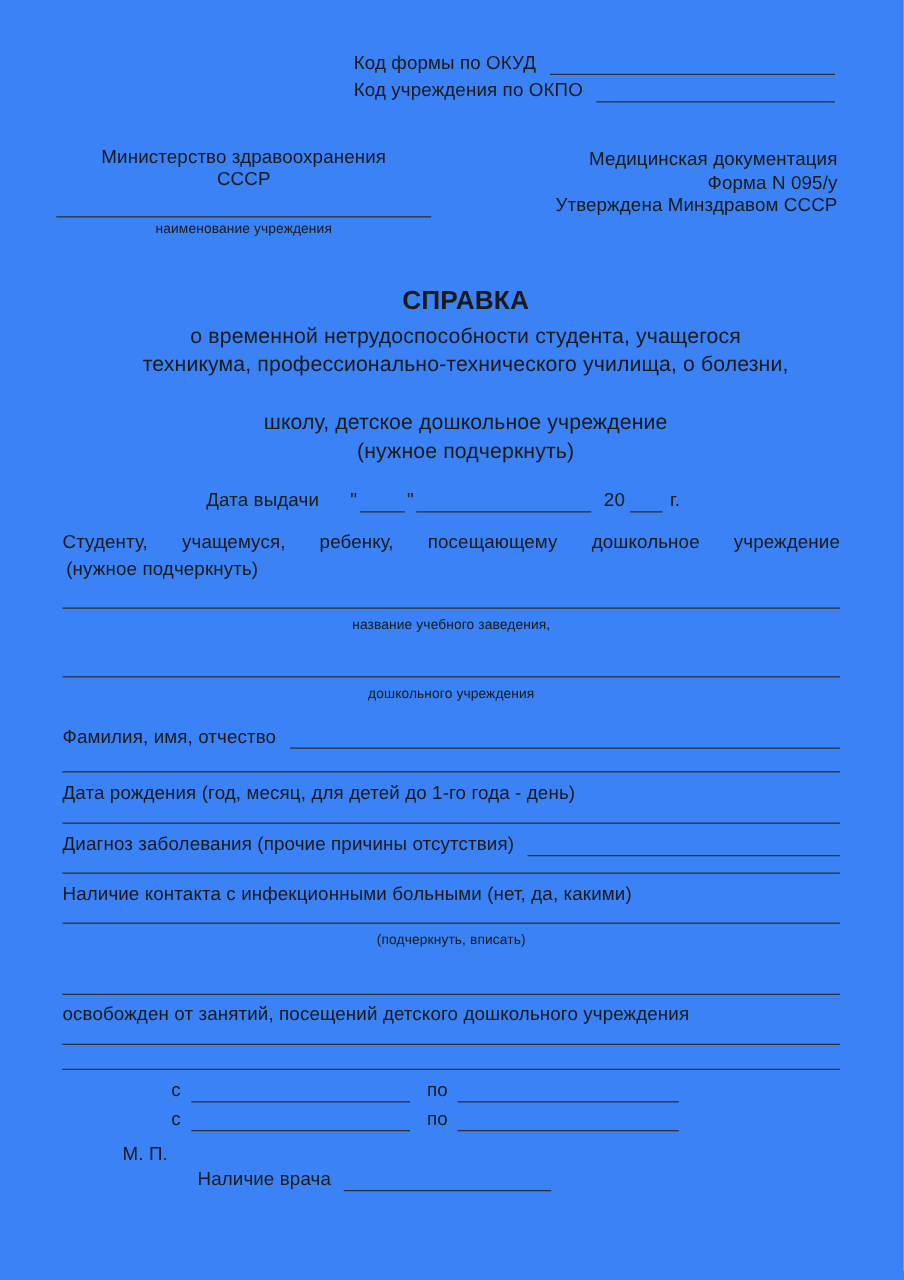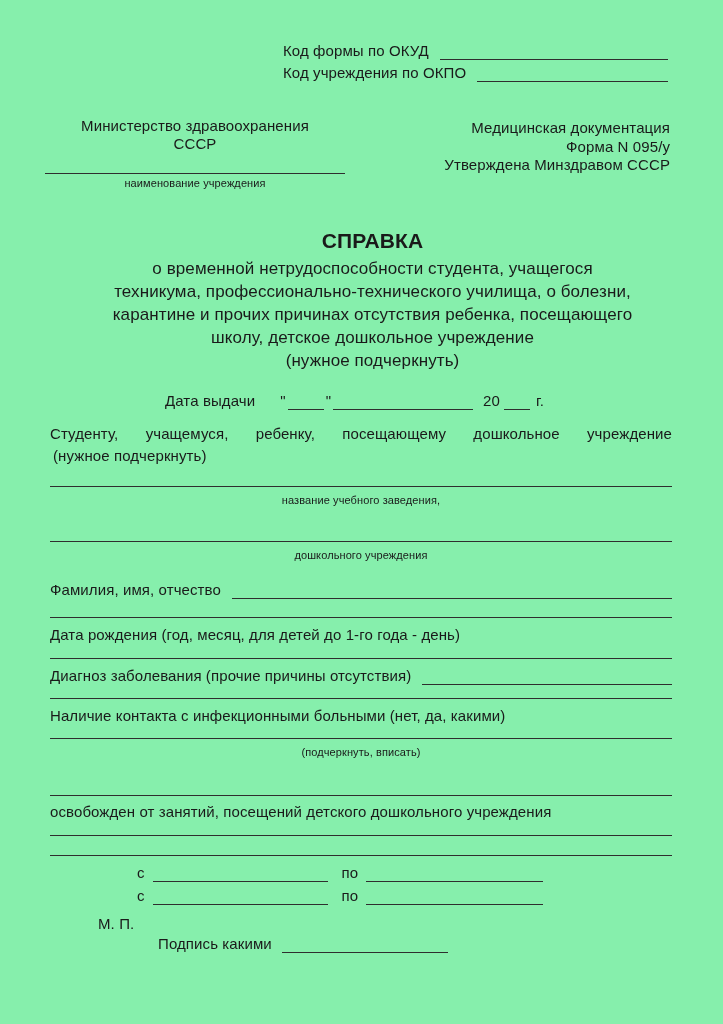--- a/index.html
+++ b/index.html
@@ -5,21 +5,21 @@
 <style>
   * { margin:0; padding:0; box-sizing:border-box; }
   html,body { background:#ffffff; }
   body {
     width:723px; height:1024px;
     font-family:"Liberation Sans", sans-serif;
     color:#1a1a1a;
     overflow:hidden;
   }
   .page {
-    position:relative; width:723px; height:1024px; background:#86efac;
+    position:relative; width:723px; height:1024px; background:#3b82f6;
     font-size:15px; line-height:19px; letter-spacing:.1px;
   }
   .abs { position:absolute; }
   .center { text-align:center; }
   .bold { font-weight:bold; }
 
   
   .rule {
     position:absolute; height:0;
     border-bottom:1.6px solid #2e2e2e;
@@ -117,21 +117,20 @@
 
   <div class="abs hdr-right">
     <div>Медицинская документация</div>
     <div>Форма N 095/у</div>
     <div>Утверждена Минздравом СССР</div>
   </div>
 
   <div class="abs doc-title center bold">СПРАВКА</div>
   <div class="abs doc-sub" style="top:257px;">о временной нетрудоспособности студента, учащегося</div>
   <div class="abs doc-sub" style="top:280px;">техникума, профессионально-технического училища, о болезни,</div>
-  <div class="abs doc-sub" style="top:303px;">карантине и прочих причинах отсутствия ребенка, посещающего</div>
   <div class="abs doc-sub" style="top:326px;">школу, детское дошкольное учреждение</div>
   <div class="abs doc-sub" style="top:349px;">(нужное подчеркнуть)</div>
 
   <div class="date-row">
     <span class="dlabel">Дата выдачи</span>
     <span class="q">"</span>
     <span class="dfield w36"></span>
     <span class="q">"</span>
     <span class="dfield w140"></span>
     <span class="century">20</span>
@@ -180,17 +179,17 @@
   </div>
   <div class="period-row" style="top:887px;">
     <span>с</span>
     <span class="pfield1"></span>
     <span class="pto">по</span>
     <span class="pfield2"></span>
   </div>
 
   <div class="abs" style="left:98px; top:914px;">М. П.</div>
   <div class="sig-row">
-    <span>Подпись какими</span>
+    <span>Наличие врача</span>
     <span class="sfield"></span>
   </div>
 
 </div>
 
 </body></html>

